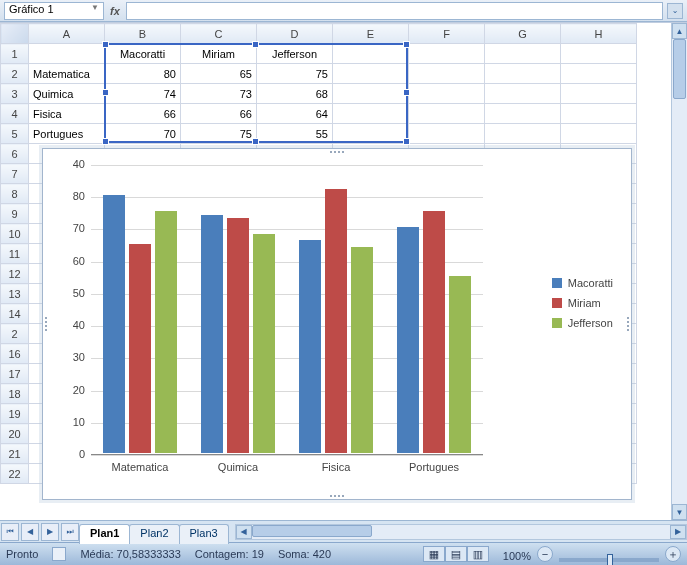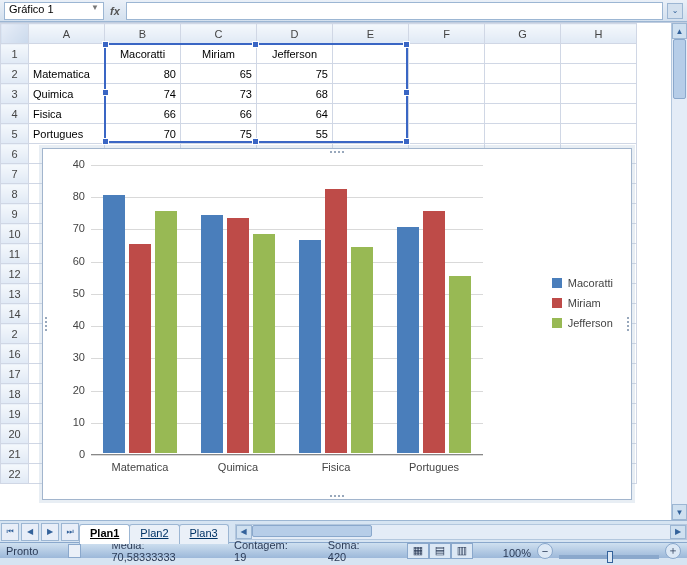--- a/index.html
+++ b/index.html
@@ -53,29 +53,29 @@
   .bar.b3 { background:#98b954; }
   .xcat { position:absolute; top:312px; text-align:center; font-size:11px; color:#444; width:98px;}
 
   .legend { position:absolute; right:18px; top:120px; font-size:11px; color:#444;}
   .legend .row { display:flex; align-items:center; gap:6px; margin:8px 0;}
   .legend .sw { width:10px; height:10px;}
 
   
   .tabrow { display:flex; align-items:center; height:22px; background:#d6e4f2; border-top:1px solid #9cb6d3; }
   .navbtn { width:18px; height:18px; background:#e8eef8; border:1px solid #9cb6d3; margin:0 1px; display:flex; align-items:center; justify-content:center; color:#33629b; font-size:8px;}
-  .tab { height:20px; padding:2px 10px 0; background:#eaf0f8; border:1px solid #9cb6d3; border-bottom:none; border-radius:3px 3px 0 0; font-size:11px; color:#003366; margin-left:-1px; position:relative; top:2px;text-decoration:underline;}
+  .tab { height:20px; padding:2px 10px 0; background:#eaf0f8; border:1px solid #9cb6d3; border-bottom:none; border-radius:3px 3px 0 0; font-size:11px; color:#003366; margin-left:-1px; position:relative; top:2px;}
   .tab.active { background:#fff; font-weight:bold; color:#000; z-index:2;}
   .hscroll { flex:1; display:flex; align-items:center; height:16px; margin-left:6px; background:#e4ecf7; border:1px solid #b3c7de;}
   .hscroll .btn { width:16px; height:14px; background:#cfe0f0; border:1px solid #9cb6d3; display:flex;align-items:center;justify-content:center;color:#33629b;font-size:8px;}
   .hscroll .track{flex:1; position:relative; height:14px;}
   .hscroll .thumb{position:absolute; left:0; top:0; height:12px; width:120px; background:#b6cde8; border:1px solid #8aa8cc; border-radius:2px;}
 
   
-  .status { display:flex; align-items:center; height:16px; background:linear-gradient(#cfe0f0,#9cb8d9); border-top:1px solid #8aa8cc; font-size:11px; color:#2a3a56; padding:0 6px; gap:30px;}
+  .status { display:flex; align-items:center; height:23px; background:linear-gradient(#cfe0f0,#9cb8d9); border-top:1px solid #8aa8cc; font-size:11px; color:#2a3a56; padding:0 6px; gap:14px;}
   .status .views { display:flex; gap:0; margin-left:auto;}
   .status .views .v { width:22px; height:16px; background:#dce8f5; border:1px solid #8aa8cc; display:flex; align-items:center; justify-content:center;}
   .status .zoom { display:flex; align-items:flex-end; gap:6px;}
   .status .zoom .btn { width:16px; height:16px; border:1px solid #8aa8cc; border-radius:8px; background:#dce8f5; display:flex;align-items:center;justify-content:center;}
   .status .zoom .slider { width:100px; height:4px; background:#8aa8cc; position:relative;}
   .status .zoom .slider .knob{position:absolute;left:48px;top:-4px;width:6px;height:12px;background:#dce8f5;border:1px solid #33629b;}
   .status .rec-icon{width:14px;height:14px;border:1px solid #8aa8cc;background:#eaf0f8;}
 </style>
 </head>
 <body>

